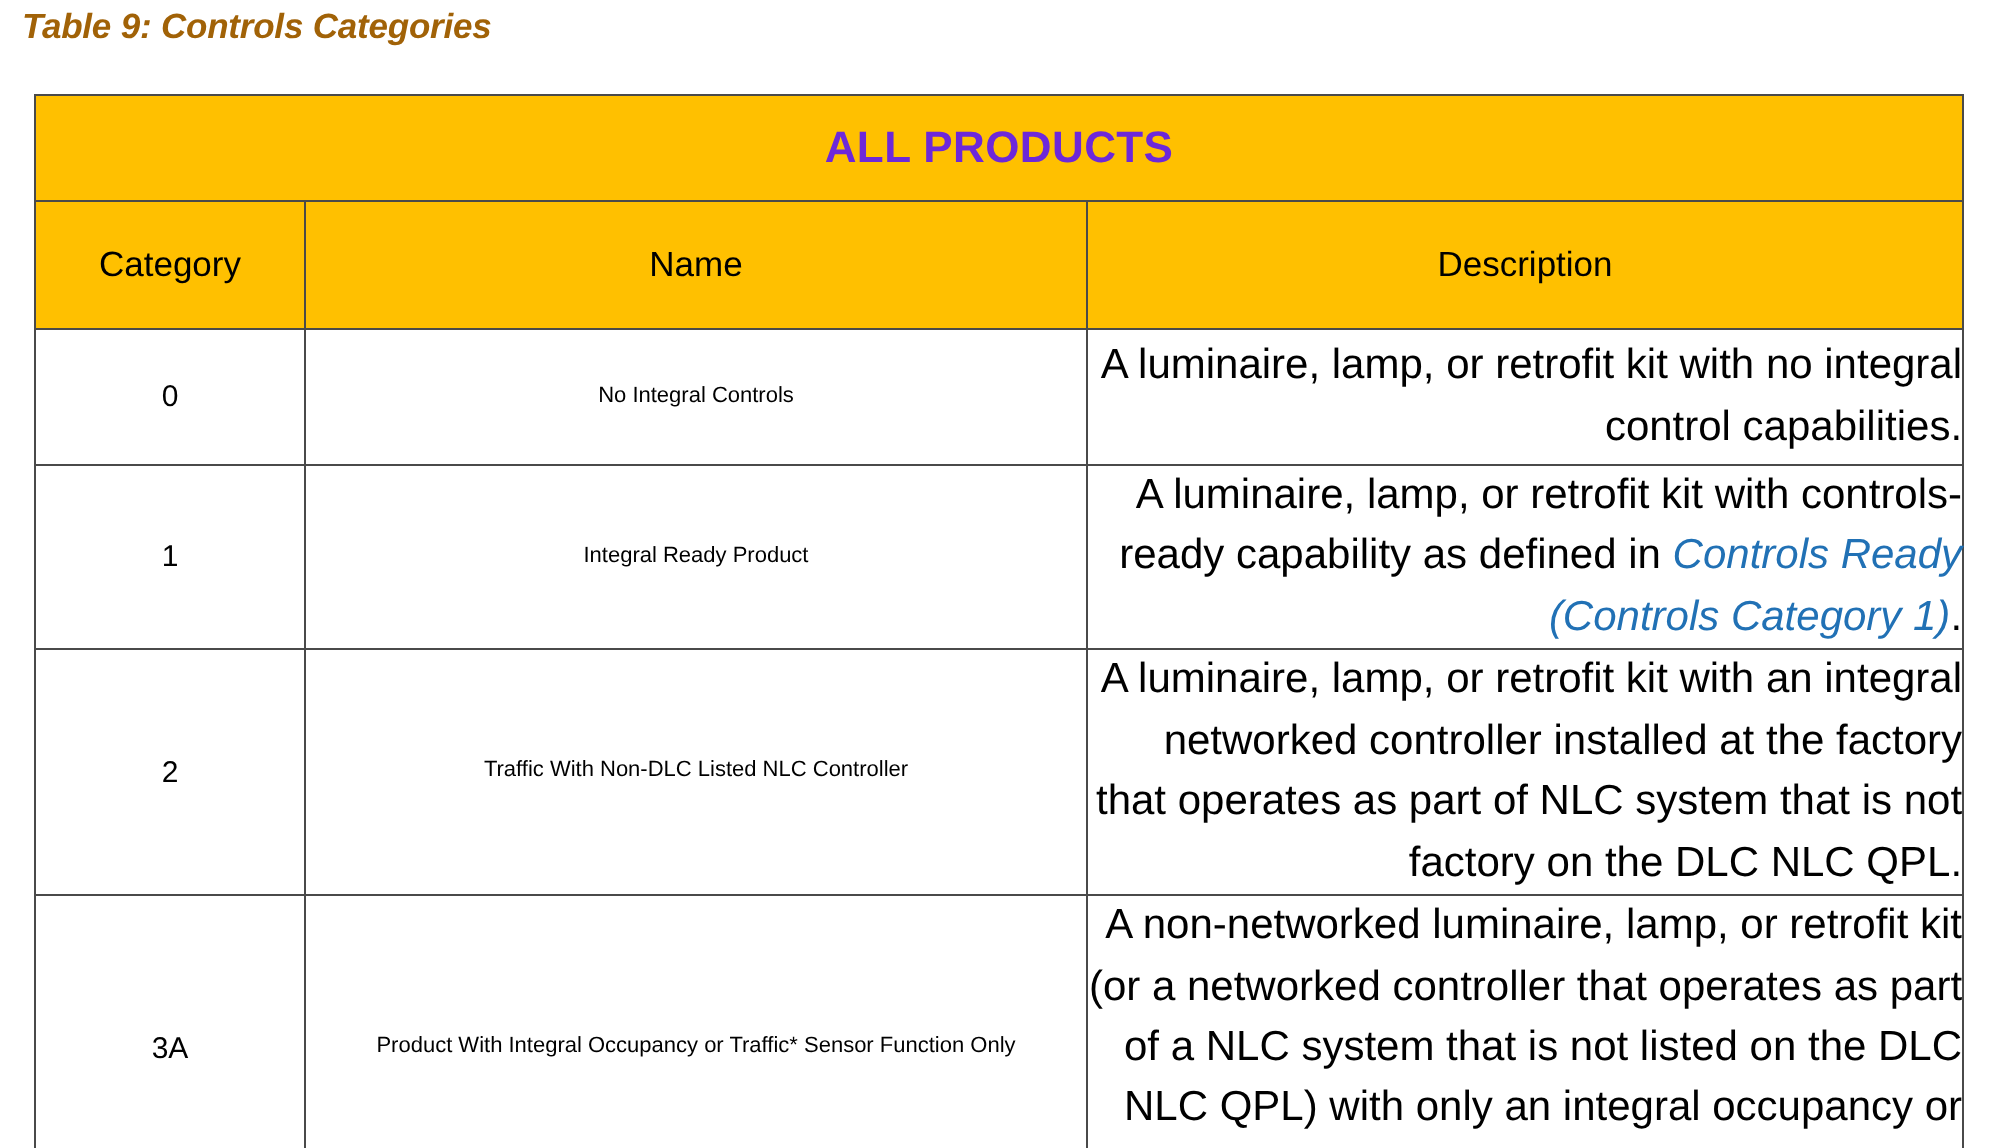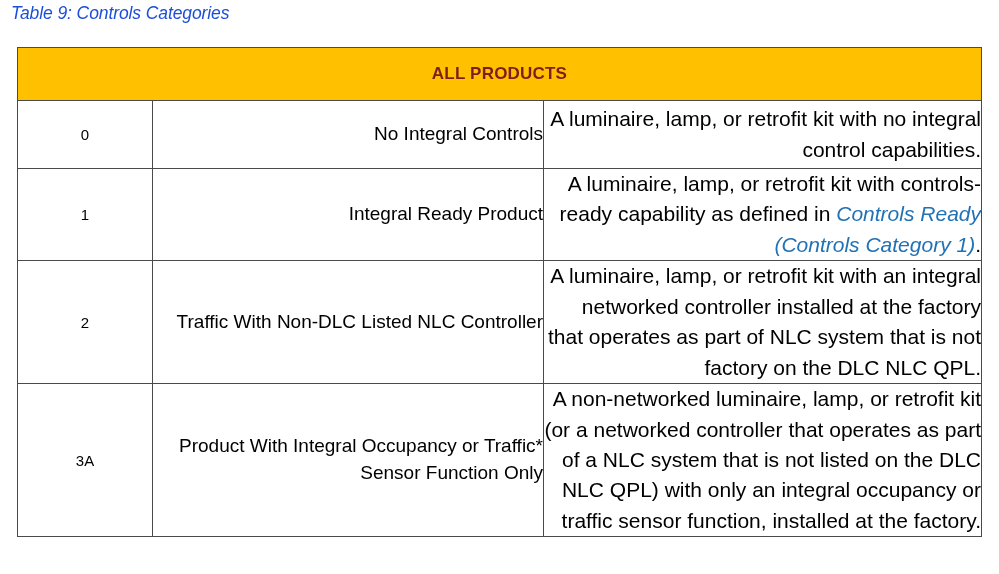--- a/index.html
+++ b/index.html
@@ -21,24 +21,24 @@
     height: 574px;
     background: #ffffff;
   }
 
   
   #caption {
     position: absolute;
     left: 11px;
     top: 3px;
     font-size: 17.5px;
-    font-weight: normal;
+    font-weight: bold;
     font-style: italic;
     letter-spacing: -0.1px;
-    color: #1d4ed8;
+    color: #a16207;
     white-space: nowrap;
   }
 
   
   #table-wrap {
     position: absolute;
     left: 17px;
     top: 47px;
     width: 964px;
     border-collapse: collapse;
@@ -62,23 +62,23 @@
   col.c-name { width: 391px; }
   col.c-desc { width: 438px; }
 
   
   .band-row td {
     background: #FFC000;
     height: 52px;
     text-align: center;
   }
   .band-label {
-    font-size: 17px;
+    font-size: 22px;
     font-weight: bold;
-    color: #7f1d1d;
+    color: #6d28d9;
     letter-spacing: 0.2px;
   }
 
   .colhead-row td {
     background: #FFC000;
     height: 63px;
     text-align: center;
   }
   .colhead-label {
     font-size: 17.5px;
@@ -87,22 +87,22 @@
   }
 
   
   td.cat-cell {
     text-align: center;
     font-size: 15px;
     font-weight: bold;
     color: #000000;
   }
   td.name-cell {
-    text-align: right;
-    font-size: 19px;
+    text-align: center;
+    font-size: 11px;
     color: #000000;
     line-height: 1.42;
     padding: 0 14px;
   }
   td.desc-cell {
     text-align: right;
     font-size: 21px;
     color: #000000;
     line-height: 1.45;
     padding: 7px 10px 7px 10px;
@@ -135,20 +135,31 @@
         <col class="c-desc">
       </colgroup>
       <tbody>
 
         <tr class="band-row">
           <td colspan="3">
             <span class="band-label">ALL PRODUCTS</span>
           </td>
         </tr>
 
+        <tr class="colhead-row">
+          <td>
+            <span class="colhead-label">Category</span>
+          </td>
+          <td>
+            <span class="colhead-label">Name</span>
+          </td>
+          <td>
+            <span class="colhead-label">Description</span>
+          </td>
+        </tr>
 
         <tr class="r0">
           <td class="cat-cell">0</td>
           <td class="name-cell">No Integral Controls</td>
           <td class="desc-cell">A luminaire, lamp, or retrofit kit with no integral control capabilities.</td>
         </tr>
 
         <tr class="r1">
           <td class="cat-cell">1</td>
           <td class="name-cell">Integral Ready Product</td>

